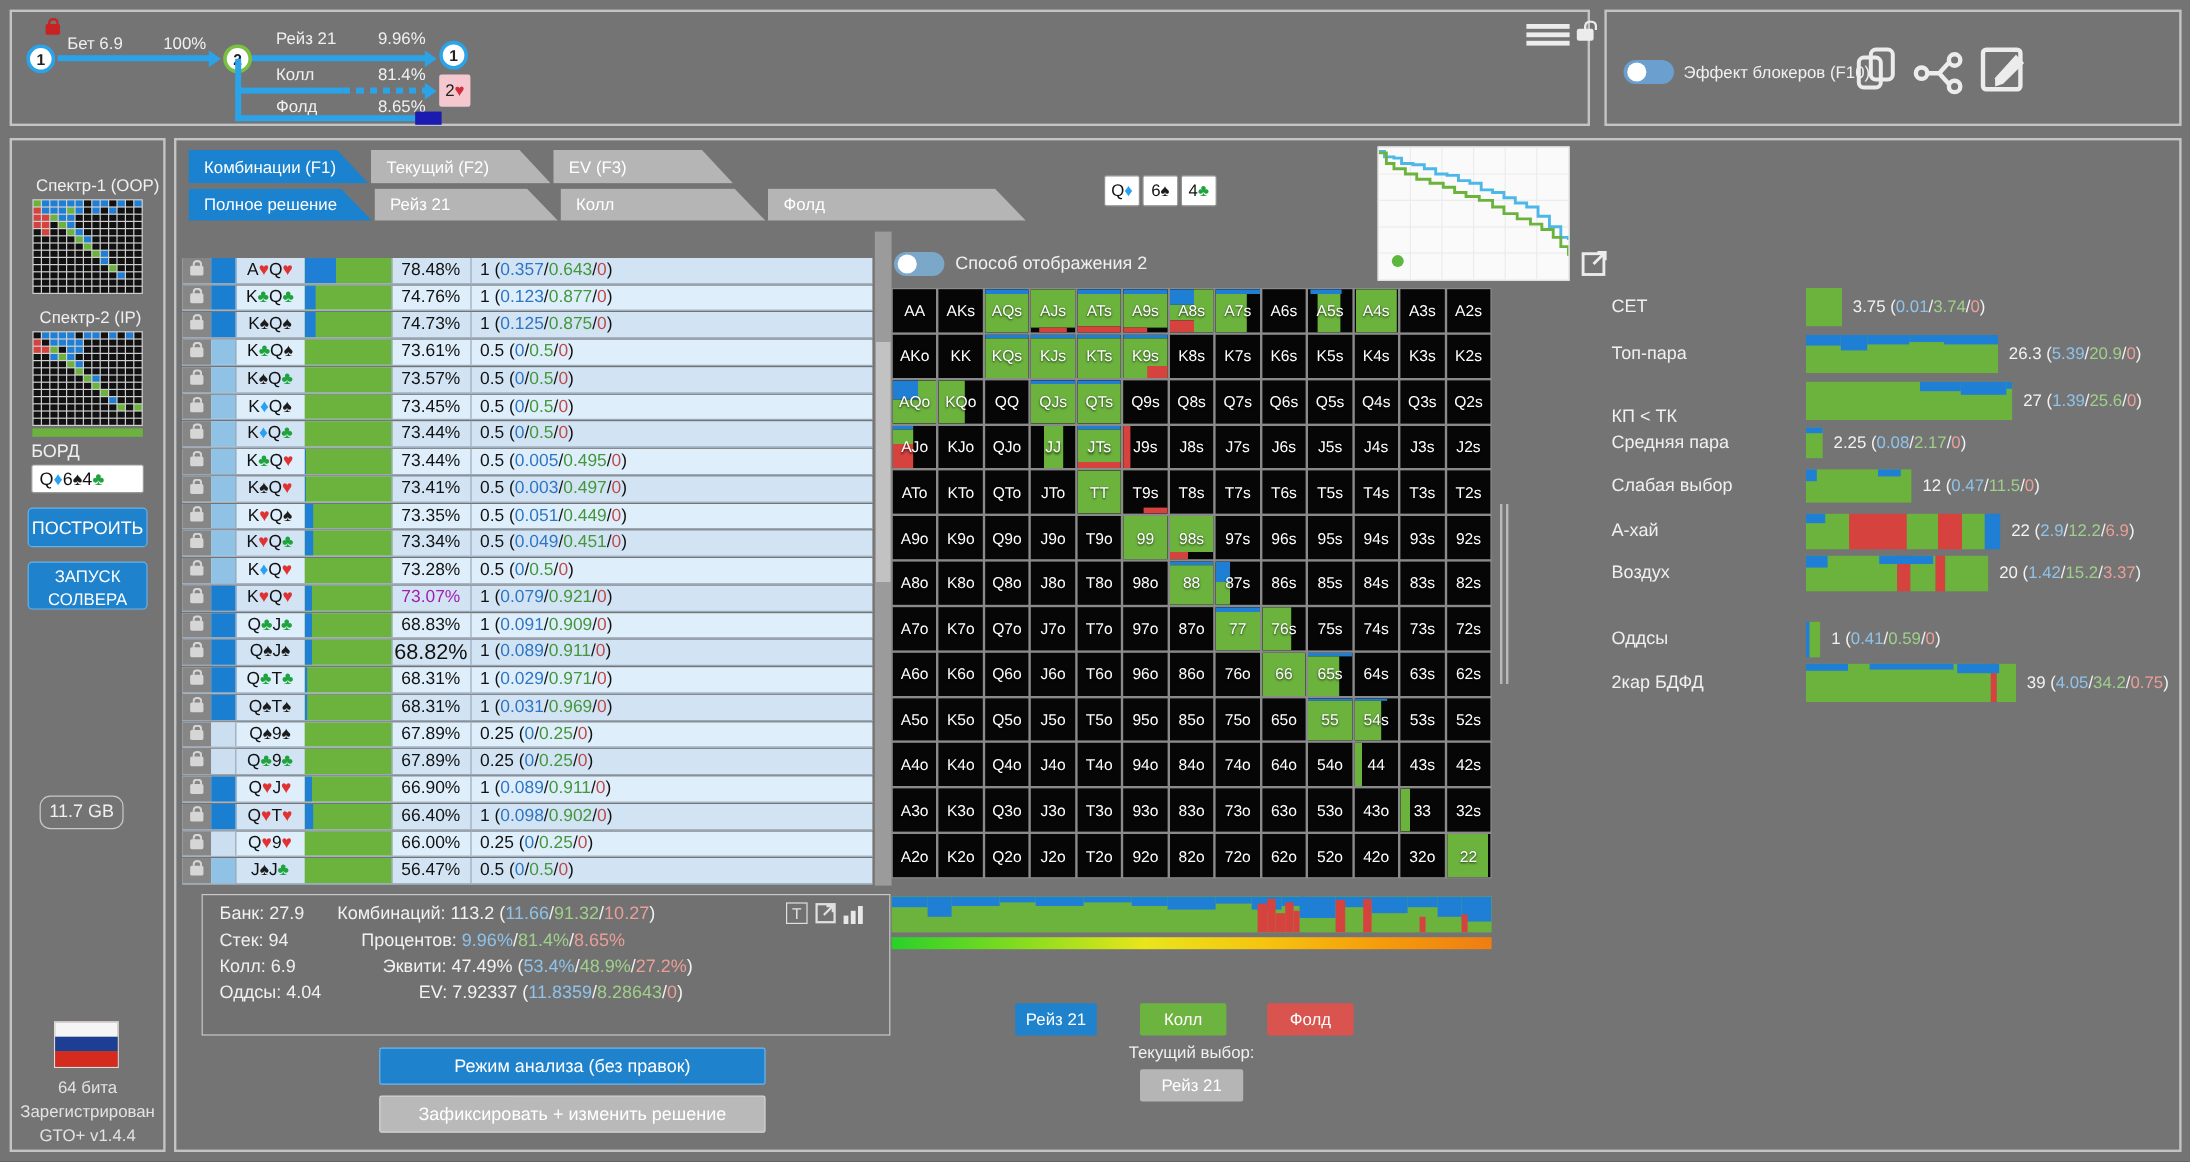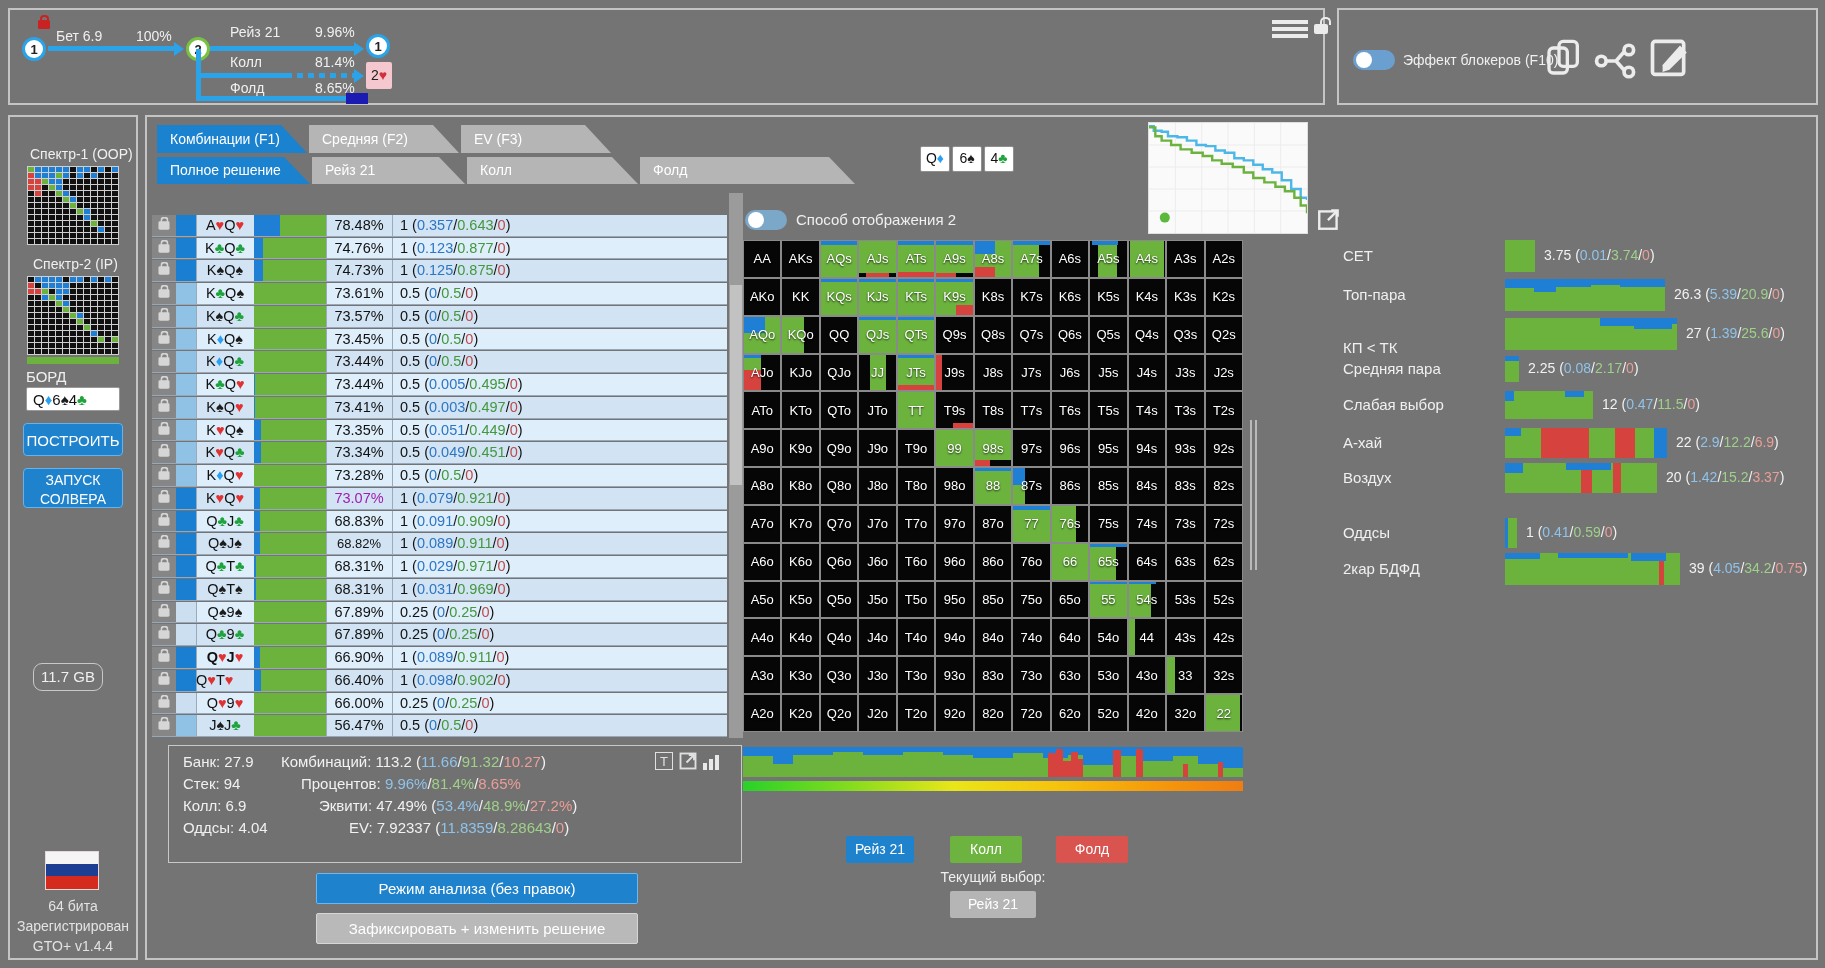--- a/index.html
+++ b/index.html
@@ -461,21 +461,21 @@
     <div style="height:13px;background:#d52b1e;"></div>
   </div>
   <div class="abs wtxt" style="left:8px;top:898px;width:130px;text-align:center;color:#e3e3e3;">64 бита</div>
   <div class="abs wtxt" style="left:8px;top:918px;width:130px;text-align:center;color:#e3e3e3;">Зарегистрирован</div>
   <div class="abs wtxt" style="left:8px;top:938px;width:130px;text-align:center;color:#e3e3e3;">GTO+ v1.4.4</div>
 
   <div class="panel" style="left:145px;top:115px;width:1673px;height:845px;"></div>
 
   <div id="tabs1">
       <div class="tab active" style="left: 157px; top: 125px; width: 150px; height: 28px; line-height: 28px;">Комбинации (F1)</div>
-      <div class="tab inactive" style="left: 309px; top: 125px; width: 150px; height: 28px; line-height: 28px;">Средняя (F2)</div>
+      <div class="tab inactive" style="left: 309px; top: 125px; width: 150px; height: 28px; line-height: 28px;">Текущий (F2)</div>
       <div class="tab inactive" style="left: 461px; top: 125px; width: 150px; height: 28px; line-height: 28px;">EV (F3)</div>
     </div>
   <div id="tabs2">
       <div class="tab active" style="left: 157px; top: 157px; width: 153px; height: 27px; line-height: 27px;">Полное решение</div>
       <div class="tab inactive" style="left: 312px; top: 157px; width: 153px; height: 27px; line-height: 27px;">Рейз 21</div>
       <div class="tab inactive" style="left: 467px; top: 157px; width: 171px; height: 27px; line-height: 27px;">Колл</div>
       <div class="tab inactive" style="left: 640px; top: 157px; width: 215px; height: 27px; line-height: 27px;">Фолд</div>
     </div>
 
   <div id="board-cards">
@@ -667,21 +667,21 @@
       </div>
       <div class="trow" style="top: 533px; height: 22px; background: rgb(210, 228, 244); border-bottom: 1px solid rgb(152, 168, 184);">
         <div style="position: absolute; left: 0px; top: 0px; width: 24px; height: 100%; background: rgb(134, 134, 134);">
           <div class="lockico" style="margin: 6px auto 0px; transform: scale(0.92);"></div>
         </div>
         <div style="position: absolute; left: 24px; top: 0px; width: 20px; height: 100%; background: rgb(26, 127, 208); border-right: 1px solid rgb(153, 170, 187);"></div>
         <div style="position: absolute; left: 44px; top: 0px; width: 58px; height: 100%; border-right: 1px solid rgb(153, 170, 187); text-align: center; font-size: 14.5px; line-height: 21px; color: rgb(17, 17, 17);"><span>Q</span><span style="color: rgb(28, 28, 28);">♠</span><span>J</span><span style="color: rgb(28, 28, 28);">♠</span></div>
         <div style="position: absolute; left: 102px; top: 0px; width: 72px; height: 100%; border-right: 1px solid rgb(153, 170, 187); background: rgb(108, 179, 62); overflow: hidden;">
           <div style="position: absolute; left: 0px; top: 0px; width: 9%; height: 100%; background: rgb(31, 127, 212);"></div>
         </div>
-        <div style="position: absolute; left: 174px; top: 0px; width: 66px; height: 100%; border-right: 1px solid rgb(153, 170, 187); text-align: center; font-size: 13px; line-height: 21px; color: rgb(17, 17, 17);">68.82%</div>
+        <div style="position: absolute; left: 174px; top: 0px; width: 66px; height: 100%; border-right: 1px solid rgb(153, 170, 187); text-align: center; font-size: 18px; line-height: 21px; color: rgb(17, 17, 17);">68.82%</div>
         <div style="position: absolute; left: 240px; top: 0px; right: 0px; height: 100%; font-size: 14.5px; line-height: 21px; color: rgb(17, 17, 17); padding-left: 8px; white-space: nowrap;"><span style="color: rgb(17, 17, 17);">1 (</span><span style="color: rgb(46, 118, 196);">0.089</span><span style="color: rgb(17, 17, 17);">/</span><span style="color: rgb(67, 151, 61);">0.911</span><span style="color: rgb(17, 17, 17);">/</span><span style="color: rgb(191, 74, 74);">0</span><span style="color: rgb(17, 17, 17);">)</span></div>
       </div>
       <div class="trow" style="top: 556px; height: 22px; background: rgb(223, 238, 251); border-bottom: 1px solid rgb(152, 168, 184);">
         <div style="position: absolute; left: 0px; top: 0px; width: 24px; height: 100%; background: rgb(134, 134, 134);">
           <div class="lockico" style="margin: 6px auto 0px; transform: scale(0.92);"></div>
         </div>
         <div style="position: absolute; left: 24px; top: 0px; width: 20px; height: 100%; background: rgb(26, 127, 208); border-right: 1px solid rgb(153, 170, 187);"></div>
         <div style="position: absolute; left: 44px; top: 0px; width: 58px; height: 100%; border-right: 1px solid rgb(153, 170, 187); text-align: center; font-size: 14.5px; line-height: 21px; color: rgb(17, 17, 17);"><span>Q</span><span style="color: rgb(31, 163, 60);">♣</span><span>T</span><span style="color: rgb(31, 163, 60);">♣</span></div>
         <div style="position: absolute; left: 102px; top: 0px; width: 72px; height: 100%; border-right: 1px solid rgb(153, 170, 187); background: rgb(108, 179, 62); overflow: hidden;">
           <div style="position: absolute; left: 0px; top: 0px; width: 3%; height: 100%; background: rgb(31, 127, 212);"></div>
@@ -719,33 +719,33 @@
         <div style="position: absolute; left: 44px; top: 0px; width: 58px; height: 100%; border-right: 1px solid rgb(153, 170, 187); text-align: center; font-size: 14.5px; line-height: 21px; color: rgb(17, 17, 17);"><span>Q</span><span style="color: rgb(31, 163, 60);">♣</span><span>9</span><span style="color: rgb(31, 163, 60);">♣</span></div>
         <div style="position: absolute; left: 102px; top: 0px; width: 72px; height: 100%; border-right: 1px solid rgb(153, 170, 187); background: rgb(108, 179, 62); overflow: hidden;"></div>
         <div style="position: absolute; left: 174px; top: 0px; width: 66px; height: 100%; border-right: 1px solid rgb(153, 170, 187); text-align: center; font-size: 14.5px; line-height: 21px; color: rgb(17, 17, 17);">67.89%</div>
         <div style="position: absolute; left: 240px; top: 0px; right: 0px; height: 100%; font-size: 14.5px; line-height: 21px; color: rgb(17, 17, 17); padding-left: 8px; white-space: nowrap;"><span style="color: rgb(17, 17, 17);">0.25 (</span><span style="color: rgb(46, 118, 196);">0</span><span style="color: rgb(17, 17, 17);">/</span><span style="color: rgb(67, 151, 61);">0.25</span><span style="color: rgb(17, 17, 17);">/</span><span style="color: rgb(191, 74, 74);">0</span><span style="color: rgb(17, 17, 17);">)</span></div>
       </div>
       <div class="trow" style="top: 647px; height: 22px; background: rgb(223, 238, 251); border-bottom: 1px solid rgb(152, 168, 184);">
         <div style="position: absolute; left: 0px; top: 0px; width: 24px; height: 100%; background: rgb(134, 134, 134);">
           <div class="lockico" style="margin: 6px auto 0px; transform: scale(0.92);"></div>
         </div>
         <div style="position: absolute; left: 24px; top: 0px; width: 20px; height: 100%; background: rgb(26, 127, 208); border-right: 1px solid rgb(153, 170, 187);"></div>
-        <div style="position: absolute; left: 44px; top: 0px; width: 58px; height: 100%; border-right: 1px solid rgb(153, 170, 187); text-align: center; font-size: 14.5px; line-height: 21px; color: rgb(17, 17, 17); font-weight: bold;"><span>Q</span><span style="color: rgb(224, 50, 50);">♥</span><span>J</span><span style="color: rgb(224, 50, 50);">♥</span></div>
+        <div style="position: absolute; left: 44px; top: 0px; width: 58px; height: 100%; border-right: 1px solid rgb(153, 170, 187); text-align: center; font-size: 14.5px; line-height: 21px; color: rgb(17, 17, 17);"><span>Q</span><span style="color: rgb(224, 50, 50);">♥</span><span>J</span><span style="color: rgb(224, 50, 50);">♥</span></div>
         <div style="position: absolute; left: 102px; top: 0px; width: 72px; height: 100%; border-right: 1px solid rgb(153, 170, 187); background: rgb(108, 179, 62); overflow: hidden;">
           <div style="position: absolute; left: 0px; top: 0px; width: 9%; height: 100%; background: rgb(31, 127, 212);"></div>
         </div>
         <div style="position: absolute; left: 174px; top: 0px; width: 66px; height: 100%; border-right: 1px solid rgb(153, 170, 187); text-align: center; font-size: 14.5px; line-height: 21px; color: rgb(17, 17, 17);">66.90%</div>
         <div style="position: absolute; left: 240px; top: 0px; right: 0px; height: 100%; font-size: 14.5px; line-height: 21px; color: rgb(17, 17, 17); padding-left: 8px; white-space: nowrap;"><span style="color: rgb(17, 17, 17);">1 (</span><span style="color: rgb(46, 118, 196);">0.089</span><span style="color: rgb(17, 17, 17);">/</span><span style="color: rgb(67, 151, 61);">0.911</span><span style="color: rgb(17, 17, 17);">/</span><span style="color: rgb(191, 74, 74);">0</span><span style="color: rgb(17, 17, 17);">)</span></div>
       </div>
       <div class="trow" style="top: 670px; height: 22px; background: rgb(210, 228, 244); border-bottom: 1px solid rgb(152, 168, 184);">
         <div style="position: absolute; left: 0px; top: 0px; width: 24px; height: 100%; background: rgb(134, 134, 134);">
           <div class="lockico" style="margin: 6px auto 0px; transform: scale(0.92);"></div>
         </div>
         <div style="position: absolute; left: 24px; top: 0px; width: 20px; height: 100%; background: rgb(26, 127, 208); border-right: 1px solid rgb(153, 170, 187);"></div>
-        <div style="position: absolute; left: 44px; top: 0px; width: 58px; height: 100%; border-right: 1px solid rgb(153, 170, 187); text-align: left; font-size: 14.5px; line-height: 21px; color: rgb(17, 17, 17);"><span>Q</span><span style="color: rgb(224, 50, 50);">♥</span><span>T</span><span style="color: rgb(224, 50, 50);">♥</span></div>
+        <div style="position: absolute; left: 44px; top: 0px; width: 58px; height: 100%; border-right: 1px solid rgb(153, 170, 187); text-align: center; font-size: 14.5px; line-height: 21px; color: rgb(17, 17, 17);"><span>Q</span><span style="color: rgb(224, 50, 50);">♥</span><span>T</span><span style="color: rgb(224, 50, 50);">♥</span></div>
         <div style="position: absolute; left: 102px; top: 0px; width: 72px; height: 100%; border-right: 1px solid rgb(153, 170, 187); background: rgb(108, 179, 62); overflow: hidden;">
           <div style="position: absolute; left: 0px; top: 0px; width: 10%; height: 100%; background: rgb(31, 127, 212);"></div>
         </div>
         <div style="position: absolute; left: 174px; top: 0px; width: 66px; height: 100%; border-right: 1px solid rgb(153, 170, 187); text-align: center; font-size: 14.5px; line-height: 21px; color: rgb(17, 17, 17);">66.40%</div>
         <div style="position: absolute; left: 240px; top: 0px; right: 0px; height: 100%; font-size: 14.5px; line-height: 21px; color: rgb(17, 17, 17); padding-left: 8px; white-space: nowrap;"><span style="color: rgb(17, 17, 17);">1 (</span><span style="color: rgb(46, 118, 196);">0.098</span><span style="color: rgb(17, 17, 17);">/</span><span style="color: rgb(67, 151, 61);">0.902</span><span style="color: rgb(17, 17, 17);">/</span><span style="color: rgb(191, 74, 74);">0</span><span style="color: rgb(17, 17, 17);">)</span></div>
       </div>
       <div class="trow" style="top: 693px; height: 21px; background: rgb(223, 238, 251); border-bottom: 1px solid rgb(152, 168, 184);">
         <div style="position: absolute; left: 0px; top: 0px; width: 24px; height: 100%; background: rgb(134, 134, 134);">
           <div class="lockico" style="margin: 6px auto 0px; transform: scale(0.92);"></div>
         </div>

